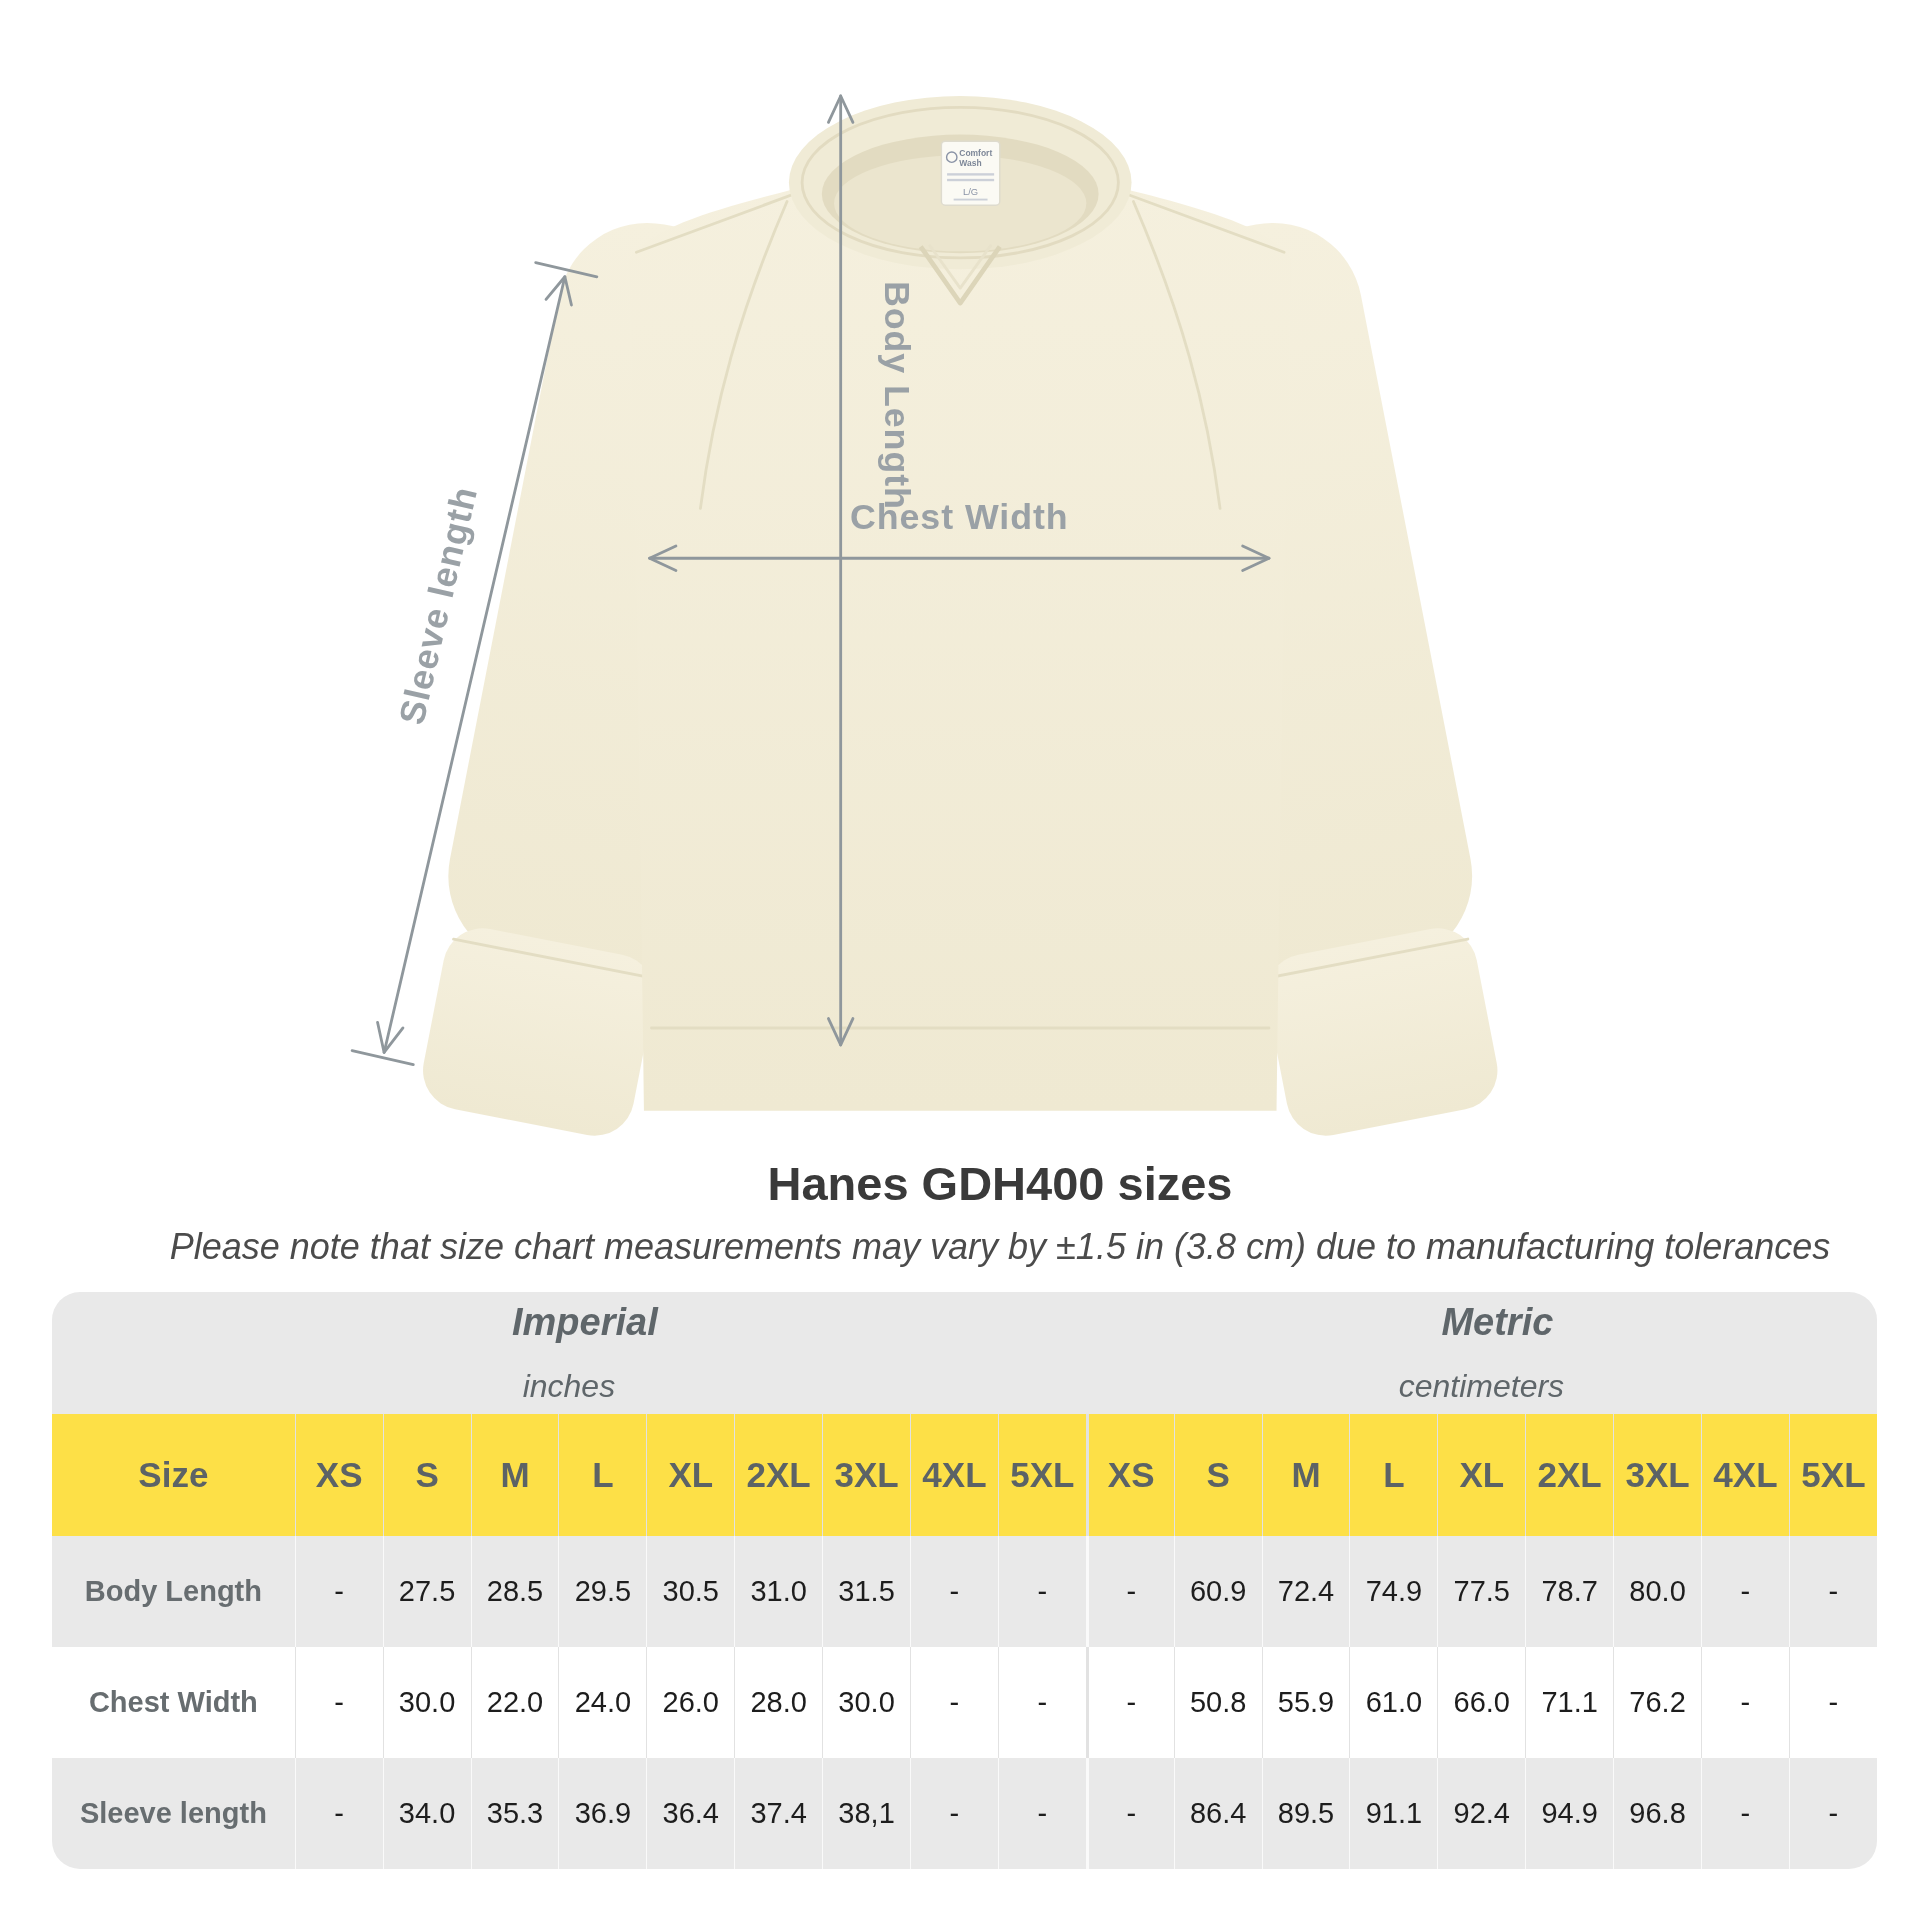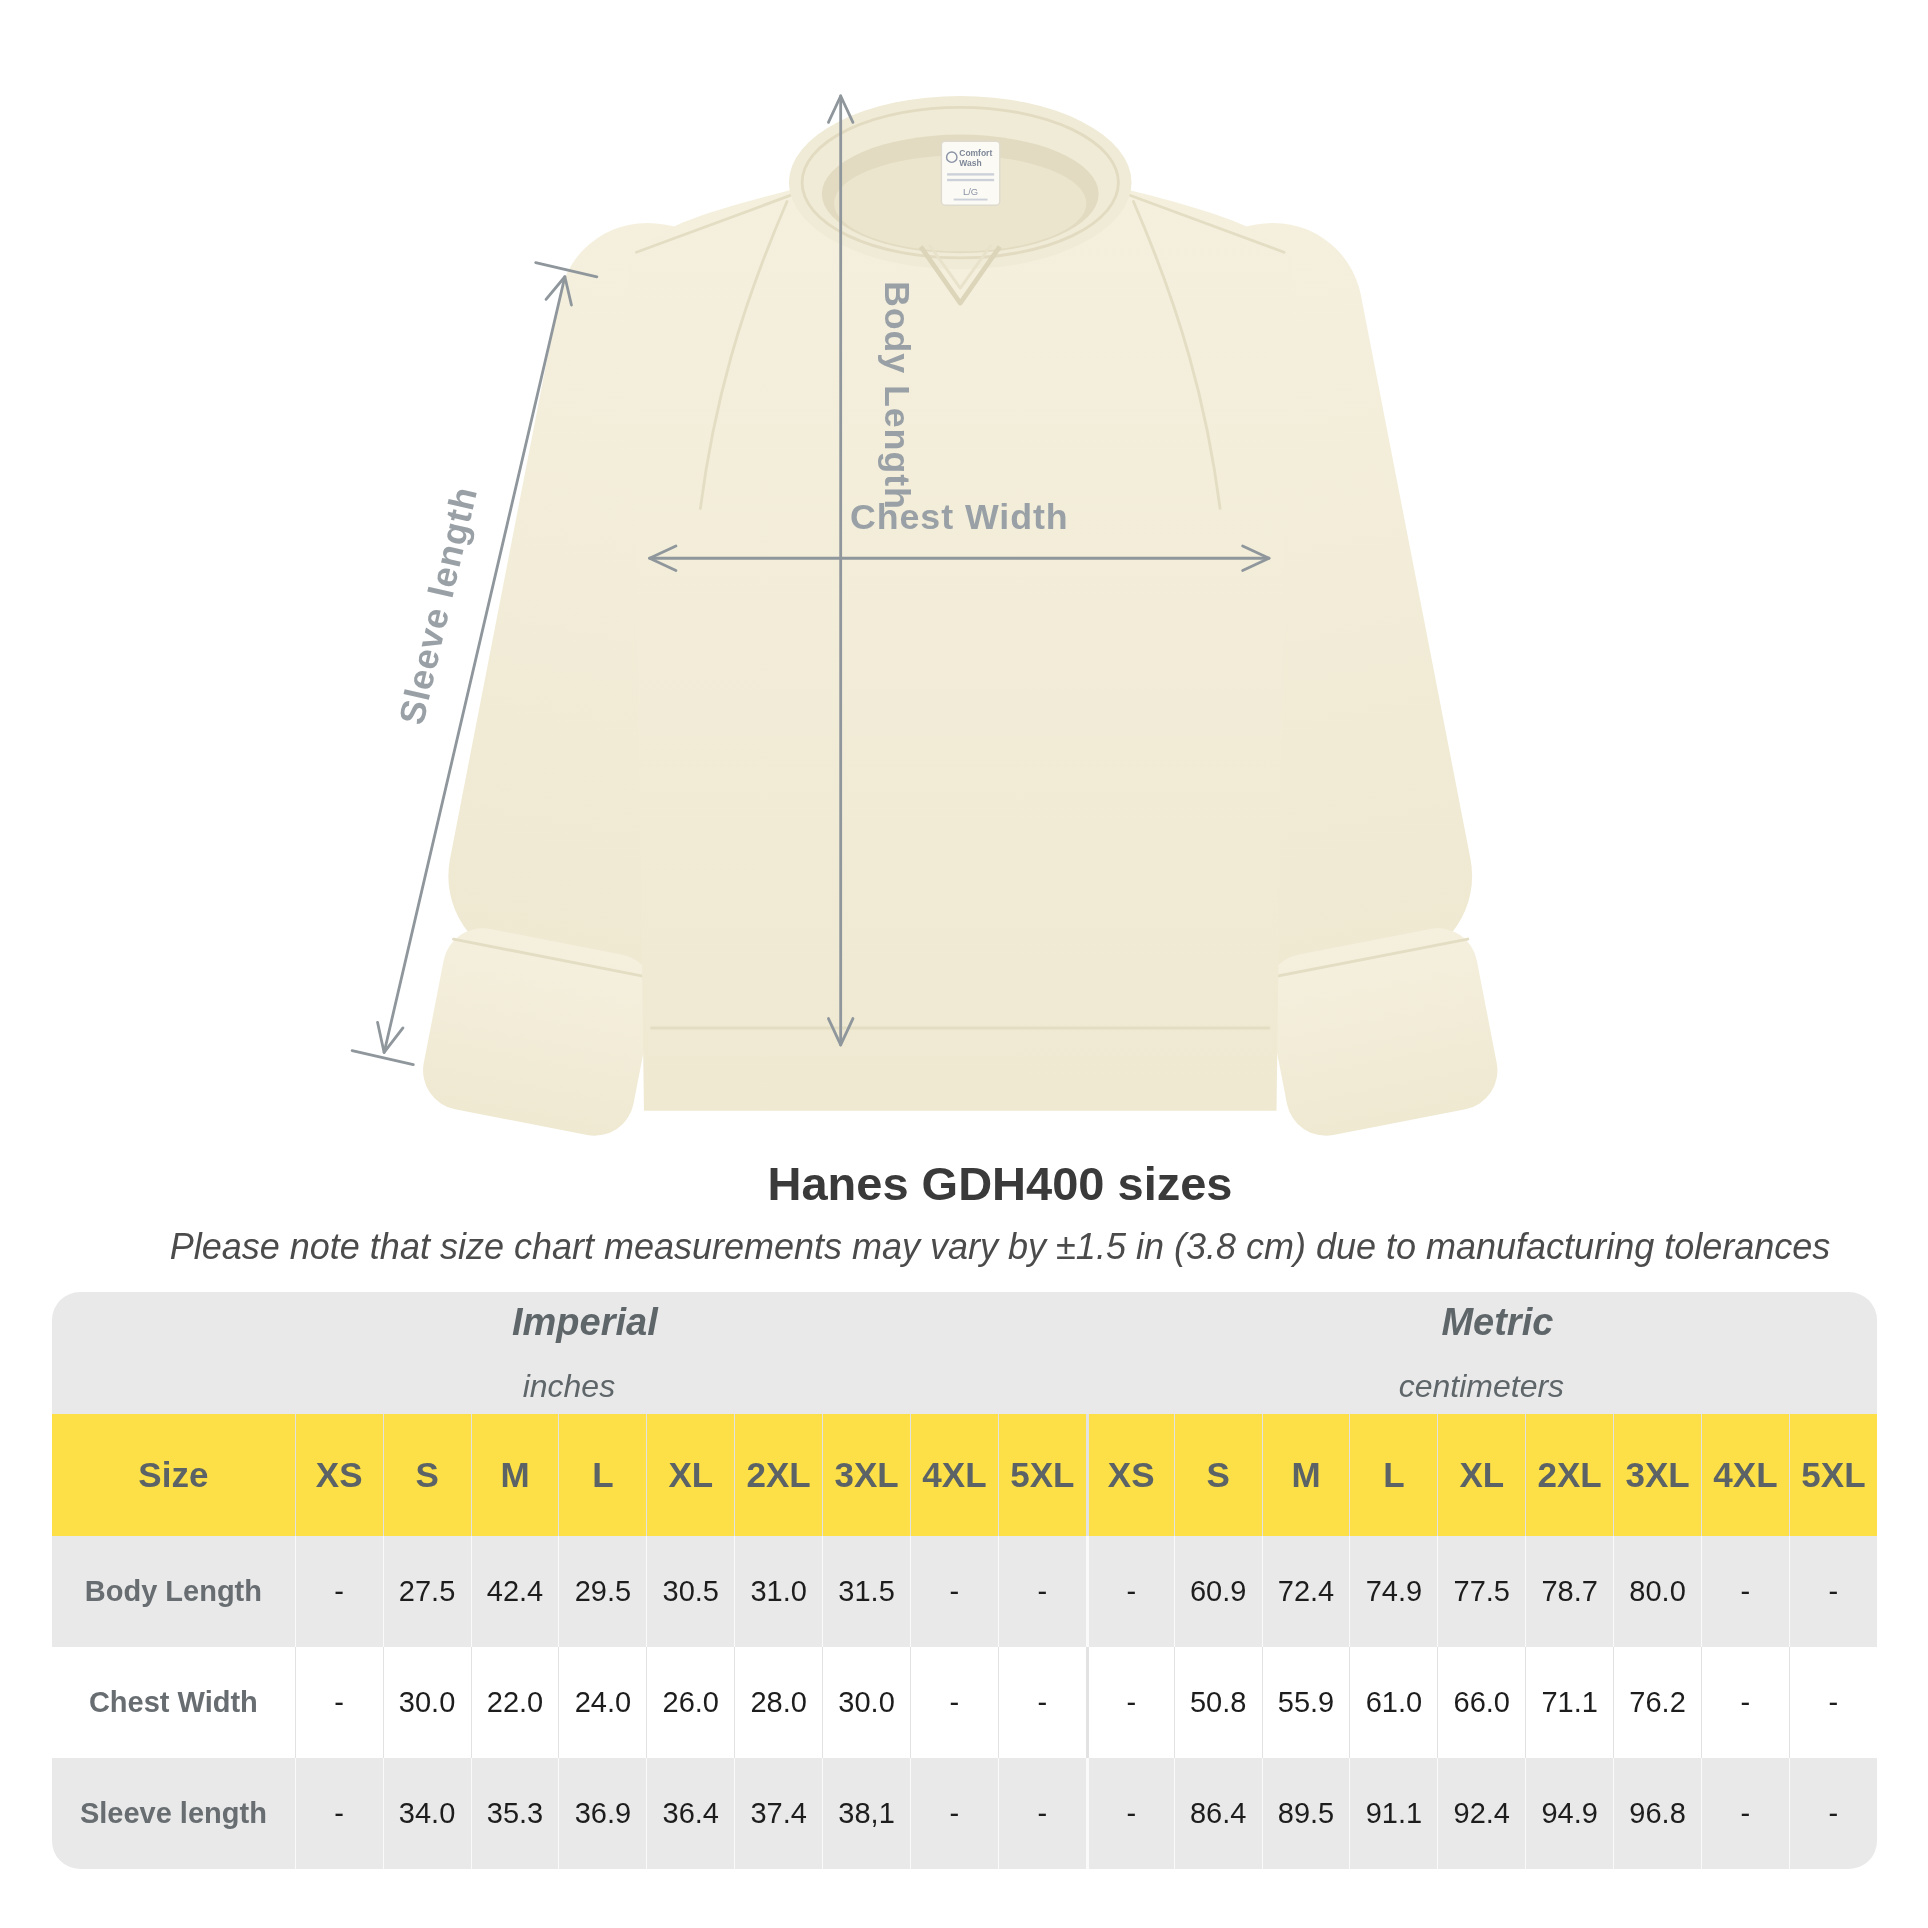--- a/index.html
+++ b/index.html
@@ -188,21 +188,21 @@
         <td>2XL</td>
         <td>3XL</td>
         <td>4XL</td>
         <td>5XL</td>
       </tr>
 
       <tr class="data-row r-gray">
         <td class="row-label">Body Length</td>
         <td class="val">-</td>
         <td class="val">27.5</td>
-        <td class="val">42.4</td>
+        <td class="val">28.5</td>
         <td class="val">29.5</td>
         <td class="val">30.5</td>
         <td class="val">31.0</td>
         <td class="val">31.5</td>
         <td class="val">-</td>
         <td class="val">-</td>
         <td class="val m-first">-</td>
         <td class="val">60.9</td>
         <td class="val">72.4</td>
         <td class="val">74.9</td>

